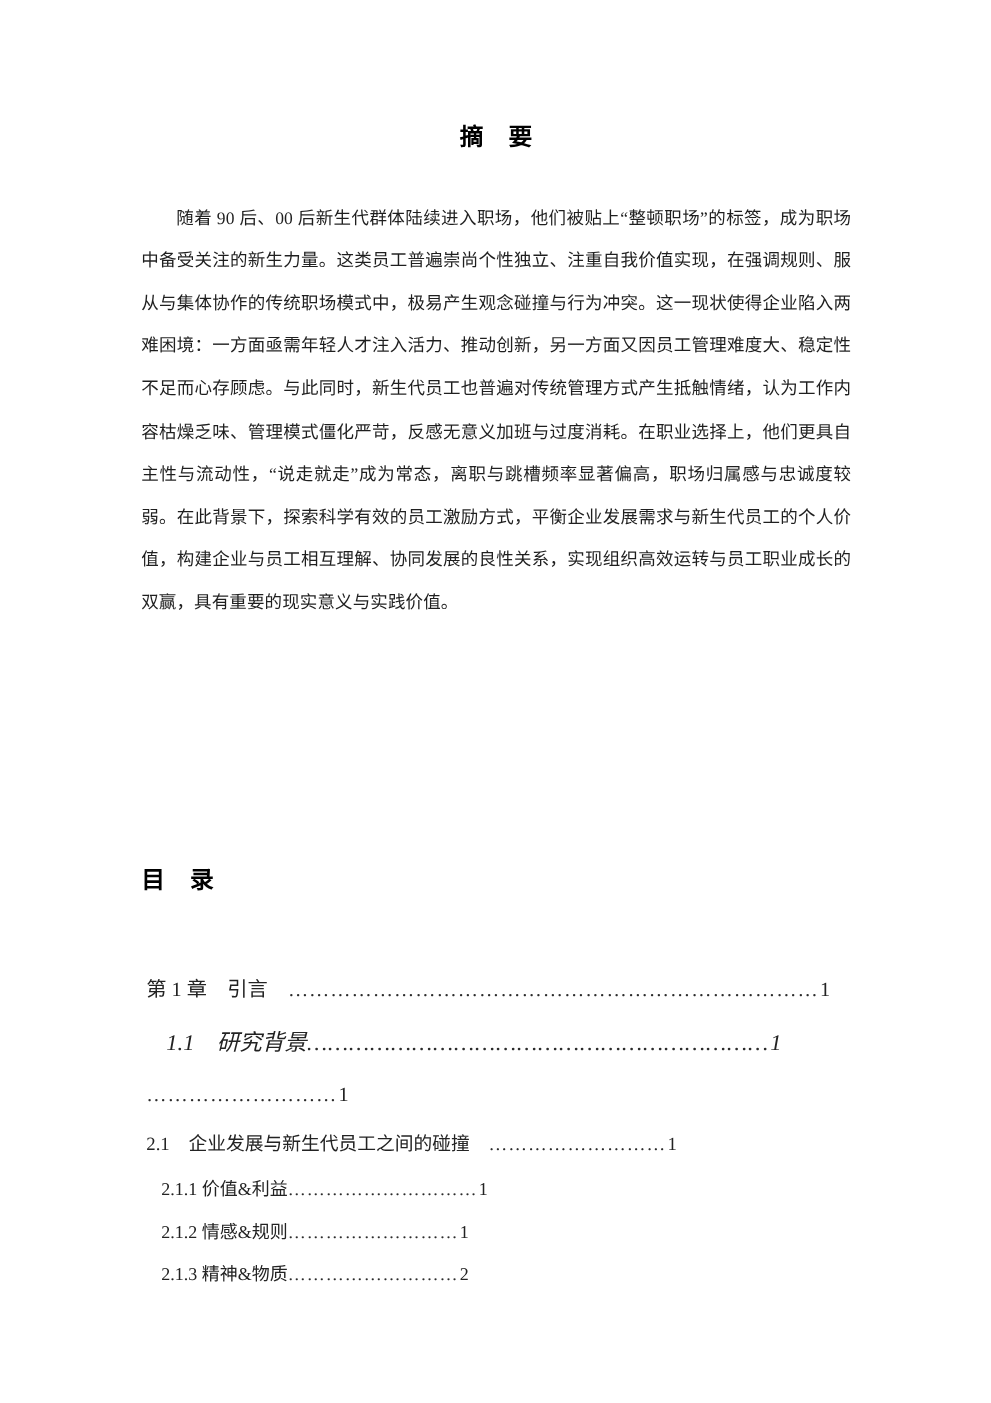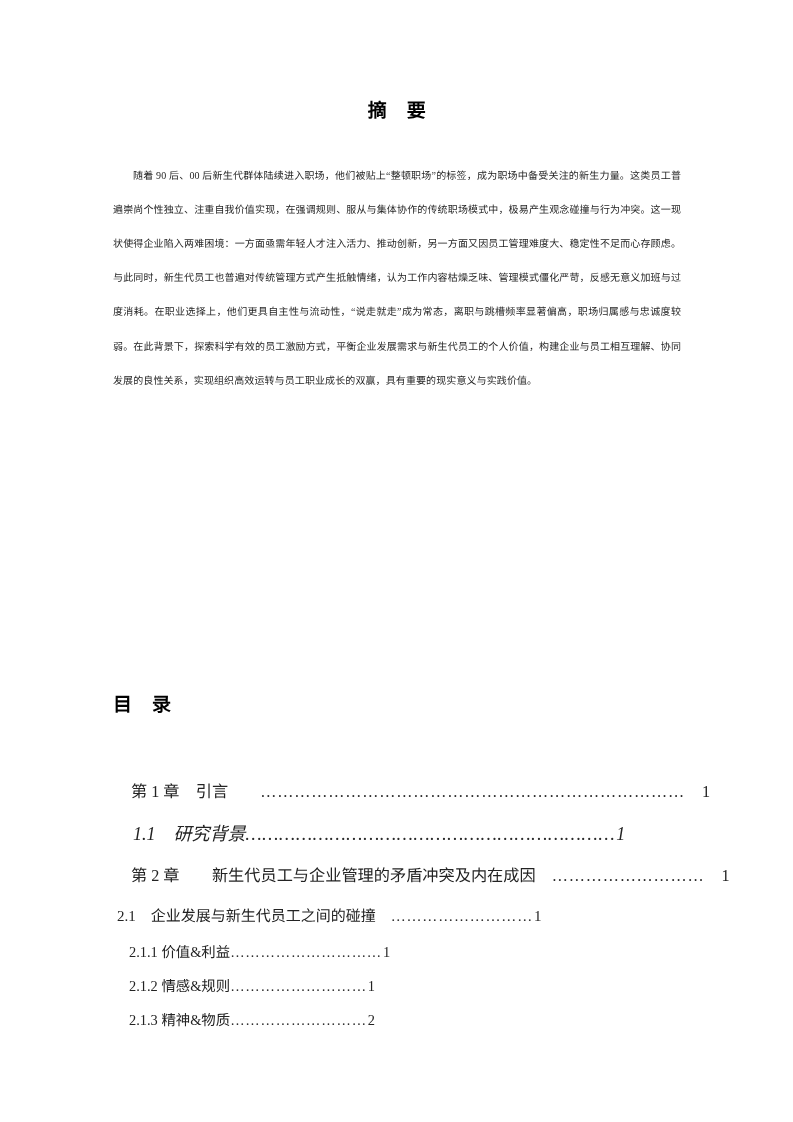--- a/index.html
+++ b/index.html
@@ -40,21 +40,21 @@
     font-weight: bold;
     font-size: 19px;
     letter-spacing: 0.5px;
     line-height: 1.4;
     margin: 0 0 34px 0;
     color: #000000;
     white-space: pre;
   }
 
   .abstract-body {
-    font-size: 10px;
+    font-size: 14px;
     line-height: 34.2px;
     text-align: justify;
     text-justify: inter-ideograph;
     text-indent: 2em;
     margin: 0;
     color: #1f1f1f;
     letter-spacing: 0.1px;
   }
 
   
@@ -104,22 +104,21 @@
 
   .toc-entry .toc-page {
     flex: 0 0 auto;
     padding-left: 1px;
   }
 
   
   .toc-entry.level-1 {
     font-size: 16.2px;
     line-height: 42px;
-    margin-left: 18px;
-    gap: 16px;
+    margin-left: 4px;
   }
   .toc-entry.level-2-indent {
     font-size: 18px;
     line-height: 42px;
     margin-left: 20px;
     font-style: italic;
   }
   .toc-entry.level-2 {
     font-size: 15px;
     line-height: 38px;
@@ -148,21 +147,20 @@
           <span class="toc-label">第 1 章　引言　</span>
           <span class="toc-leader">…………………………………………………………………</span>
           <span class="toc-page">1</span>
         </li>
         <li class="toc-entry level-2-indent">
           <span class="toc-label">1.1　研究背景</span>
           <span class="toc-leader">…………………………………………………………</span>
           <span class="toc-page">1</span>
         </li>
         <li class="toc-entry level-1">
-          <span class="toc-label">第 2 章　　新生代员工与企业管理的矛盾冲突及内在成因</span>
           <span class="toc-leader">………………………</span>
           <span class="toc-page">1</span>
         </li>
         <li class="toc-entry level-2">
           <span class="toc-label">2.1　企业发展与新生代员工之间的碰撞　</span>
           <span class="toc-leader">………………………</span>
           <span class="toc-page">1</span>
         </li>
         <li class="toc-entry level-3">
           <span class="toc-label">2.1.1 价值&amp;利益</span>

